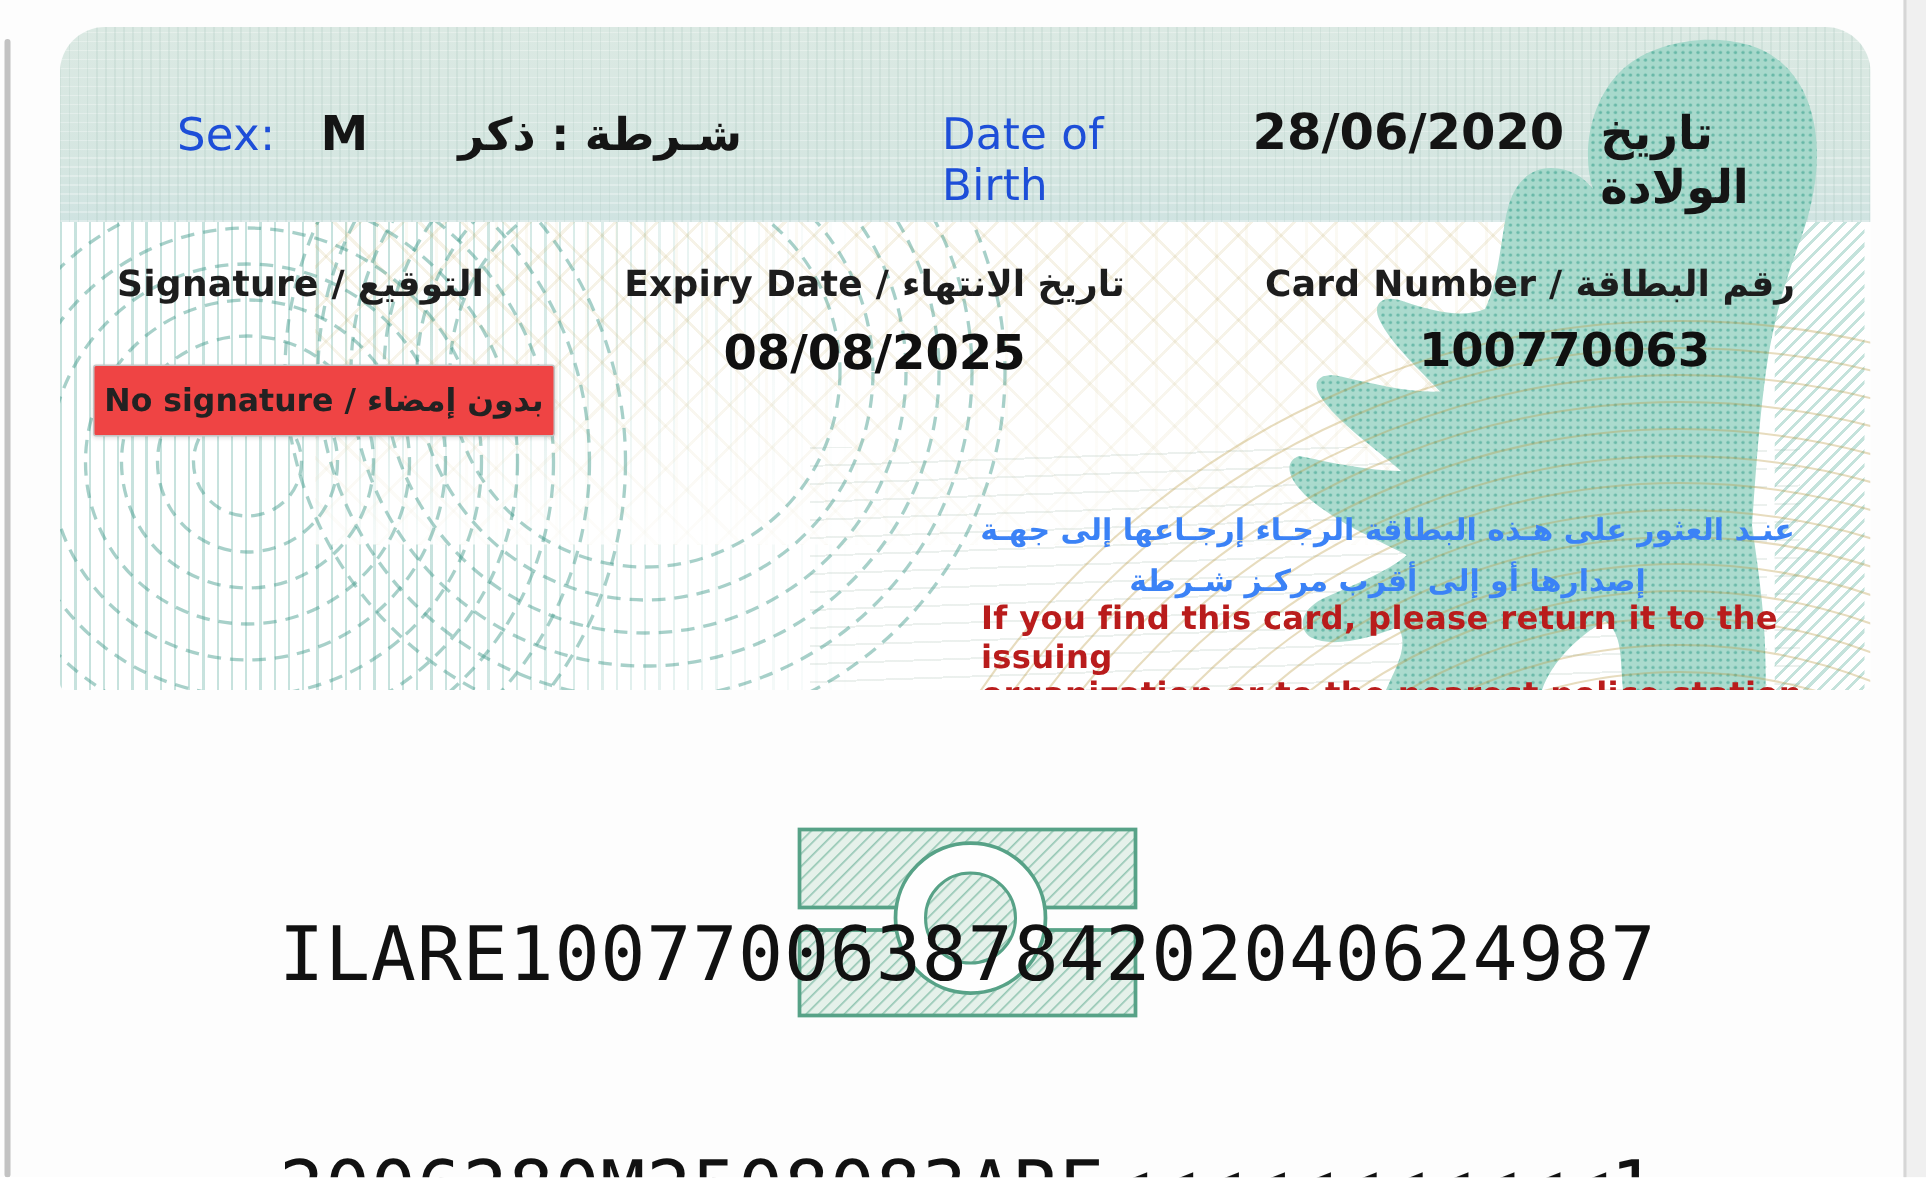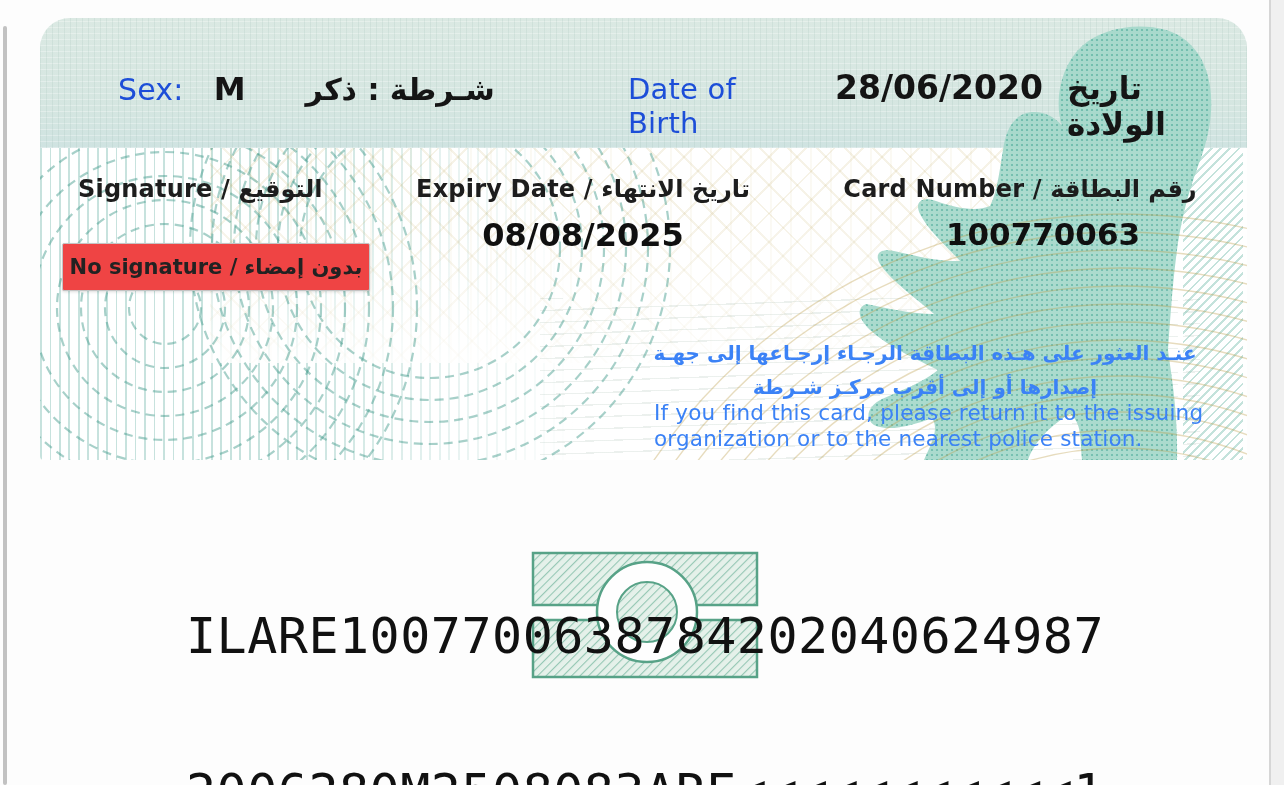--- a/index.html
+++ b/index.html
@@ -56,21 +56,21 @@
   .num-val{left:820px;top:198px;width:366px;font-size:31px;}
 
   .nosig-box{position:absolute;left:22px;top:225px;width:306px;height:46px;z-index:6;
         background:#ef4444;border:1.5px solid #c4c4c4;border-radius:2px;box-shadow:0 1px 3px rgba(0,0,0,.14);
         display:flex;align-items:center;justify-content:center;
         font-size:21px;font-weight:600;color:#222;}
 
   .notice-ar{position:absolute;right:42px;top:318px;width:560px;z-index:6;direction:rtl;
         text-align:center;font-size:20px;font-weight:700;color:#3b82f6;line-height:34px;}
   .notice-en{position:absolute;left:614px;top:382px;width:560px;z-index:6;
-        font-size:21.5px;font-weight:400;color:#3b82f6;line-height:25.5px;letter-spacing:.2px;}
+        font-size:21.5px;font-weight:700;color:#b91c1c;line-height:25.5px;letter-spacing:.2px;}
 
   
   .mrz{position:absolute;left:186px;top:506px;z-index:6;
        font-family:"DejaVu Sans Mono",monospace;font-size:50px;line-height:52px;
        letter-spacing:.5px;color:#111;white-space:pre;}
   .stamp-svg{position:absolute;left:520px;top:540px;width:260px;height:160px;z-index:5;}
 </style>
 </head>
 <body>
 

